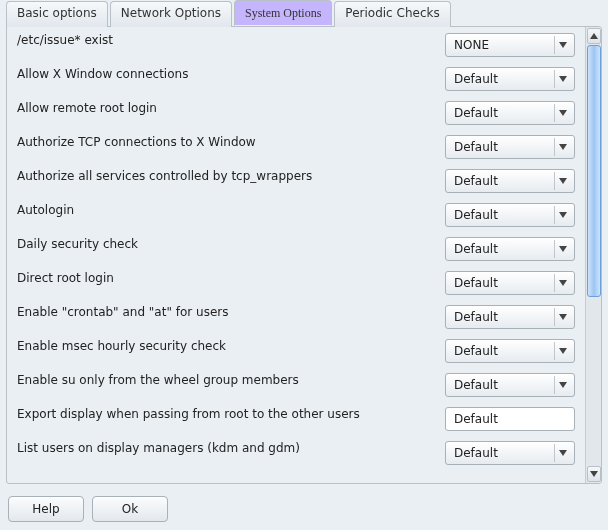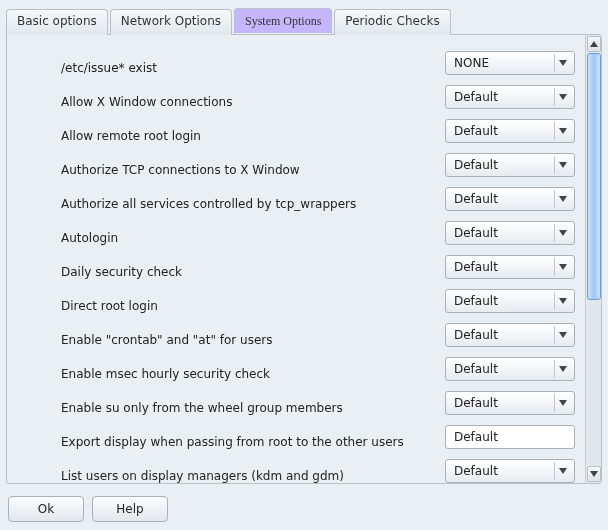--- a/index.html
+++ b/index.html
@@ -15,21 +15,21 @@
   }
   .window {
     width: 608px;
     height: 530px;
     background: #eaeff3;
     display: flex;
     flex-direction: column;
   }
   .tabbar {
     display: flex;
-    margin: 8px 6px 0 6px;
+    margin: 0 6px 0 6px;
     position: relative;
     z-index: 2;
   }
   .tab {
     border: 1px solid #b8c0c8;
     border-bottom: none;
     border-radius: 4px 4px 0 0;
     padding: 4px 10px;
     background: linear-gradient(#f6f8fa, #e1e7ed);
     margin-right: 2px;
@@ -54,23 +54,22 @@
     display: flex;
     overflow: hidden;
   }
   .scrollarea {
     flex: 1;
     overflow: hidden;
     padding: 6px 10px 0 10px;
   }
   .row {
     display: flex;
-    align-items: flex-end;
+    align-items: flex-start;
     height: 34px;
-    margin-left: 44px;
   }
   .row .label {
     flex: 1;
     padding-right: 10px;
     white-space: nowrap;
     overflow: hidden;
     text-overflow: ellipsis;
   }
   .combo {
     width: 130px;
@@ -311,18 +310,18 @@
       <div class="sb-btn">
         <svg viewBox="0 0 8 6">
             <polygon points="0,0 8,0 4,6" fill="#444"></polygon>
           </svg>
       </div>
     </div>
   </div>
 
   <div class="footer">
     <div class="footer-left">
+      <div class="btn">Help</div>
       <div class="btn">Ok</div>
-      <div class="btn">Help</div>
     </div>
   </div>
 
 </div>
 
 </body></html>

